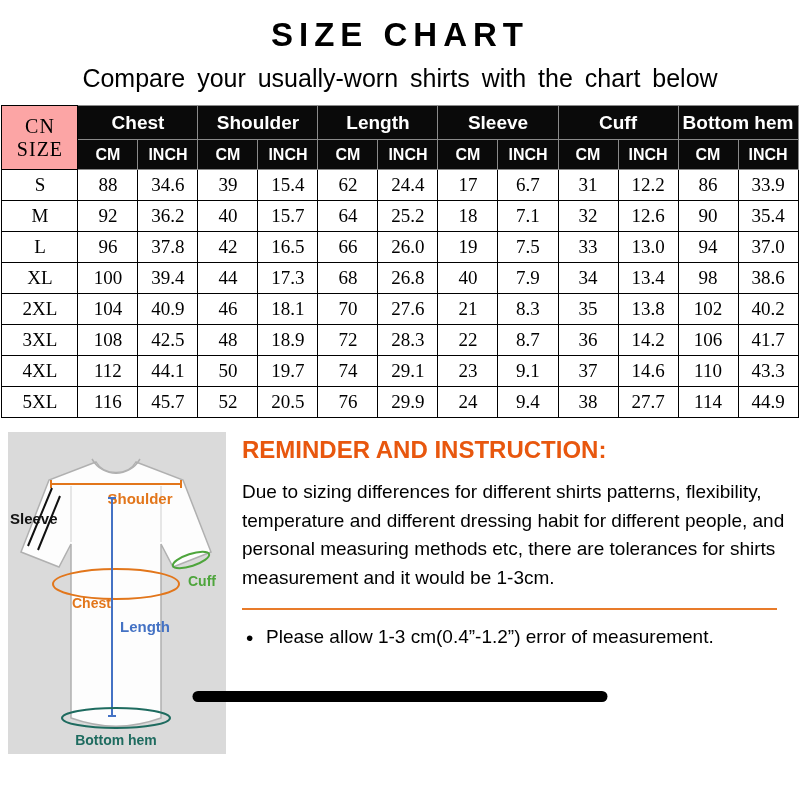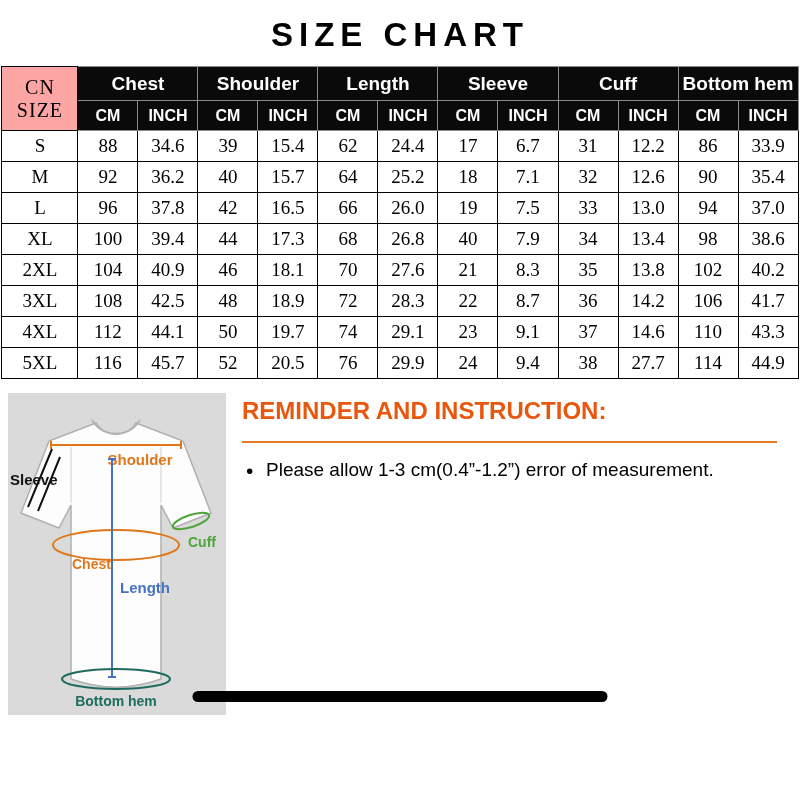--- a/index.html
+++ b/index.html
@@ -39,20 +39,21 @@
 
   .bottom-bar { position:absolute; bottom:2px; left:50%; transform:translateX(-50%);
     width:415px; height:11px; background:#000; border-radius:6px; }
 </style>
 </head>
 <body>
 
 <div class="page">
 
   <h1 class="title">SIZE CHART</h1>
+  <p class="subtitle">Compare your usually-worn shirts with the chart below</p>
 
   <table class="size-chart">
     <colgroup>
       <col class="col-size">
       <col class="col-val">
         <col class="col-val">
         <col class="col-val">
         <col class="col-val">
       <col class="col-val">
         <col class="col-val">
@@ -238,20 +239,21 @@
         <path d="M100,66 H108 M104,66 V284 M100,284 H108" fill="none" stroke-width="2" stroke="#4472c4"></path>
         <text x="112" y="200" text-anchor="start" font-size="15" fill="#4472c4">Length</text>
 
         <ellipse cx="108" cy="286" rx="54" ry="10" fill="none" stroke-width="2" stroke="#1e6b5f"></ellipse>
         <text x="108" y="313" text-anchor="middle" font-size="14" fill="#1e6b5f">Bottom hem</text>
       </svg>
     </div>
 
     <div class="reminder">
       <h2>REMINDER AND INSTRUCTION:</h2>
+      <p class="body">Due to sizing differences for different shirts patterns, flexibility, temperature and different dressing habit for different people, and personal measuring methods etc, there are tolerances for shirts measurement and it would be 1-3cm.</p>
       <hr class="divider">
       <ul class="bullets" id="bullet-list">
           <li>Please allow 1-3 cm(0.4”-1.2”) error of measurement.</li>
         </ul>
     </div>
 
   </div>
 
   <div class="bottom-bar"></div>
 </div>

